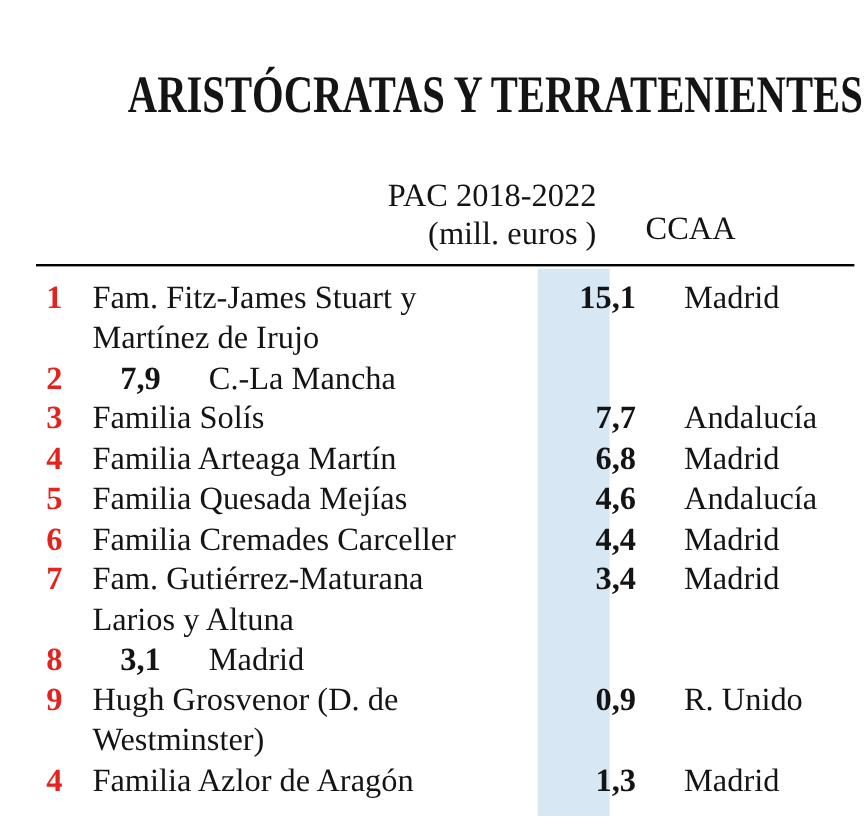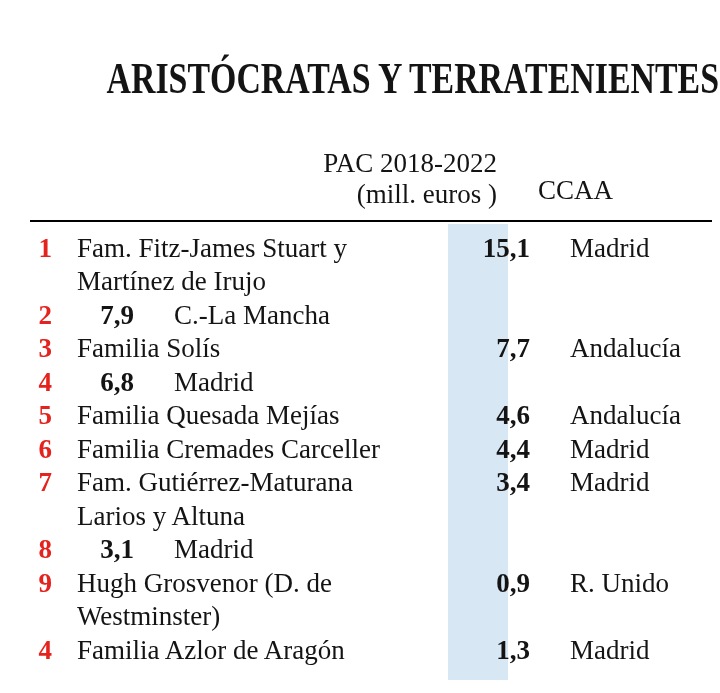--- a/index.html
+++ b/index.html
@@ -60,20 +60,21 @@
 
   <div class="row">
     <span class="rank">3</span>
     <span class="name">Familia Solís</span>
     <span class="value">7,7</span>
     <span class="ccaa">Andalucía</span>
   </div>
 
   <div class="row">
     <span class="rank">4</span>
+    <span class="name">Familia Arteaga Martín</span>
     <span class="value">6,8</span>
     <span class="ccaa">Madrid</span>
   </div>
 
   <div class="row">
     <span class="rank">5</span>
     <span class="name">Familia Quesada Mejías</span>
     <span class="value">4,6</span>
     <span class="ccaa">Andalucía</span>
   </div>

